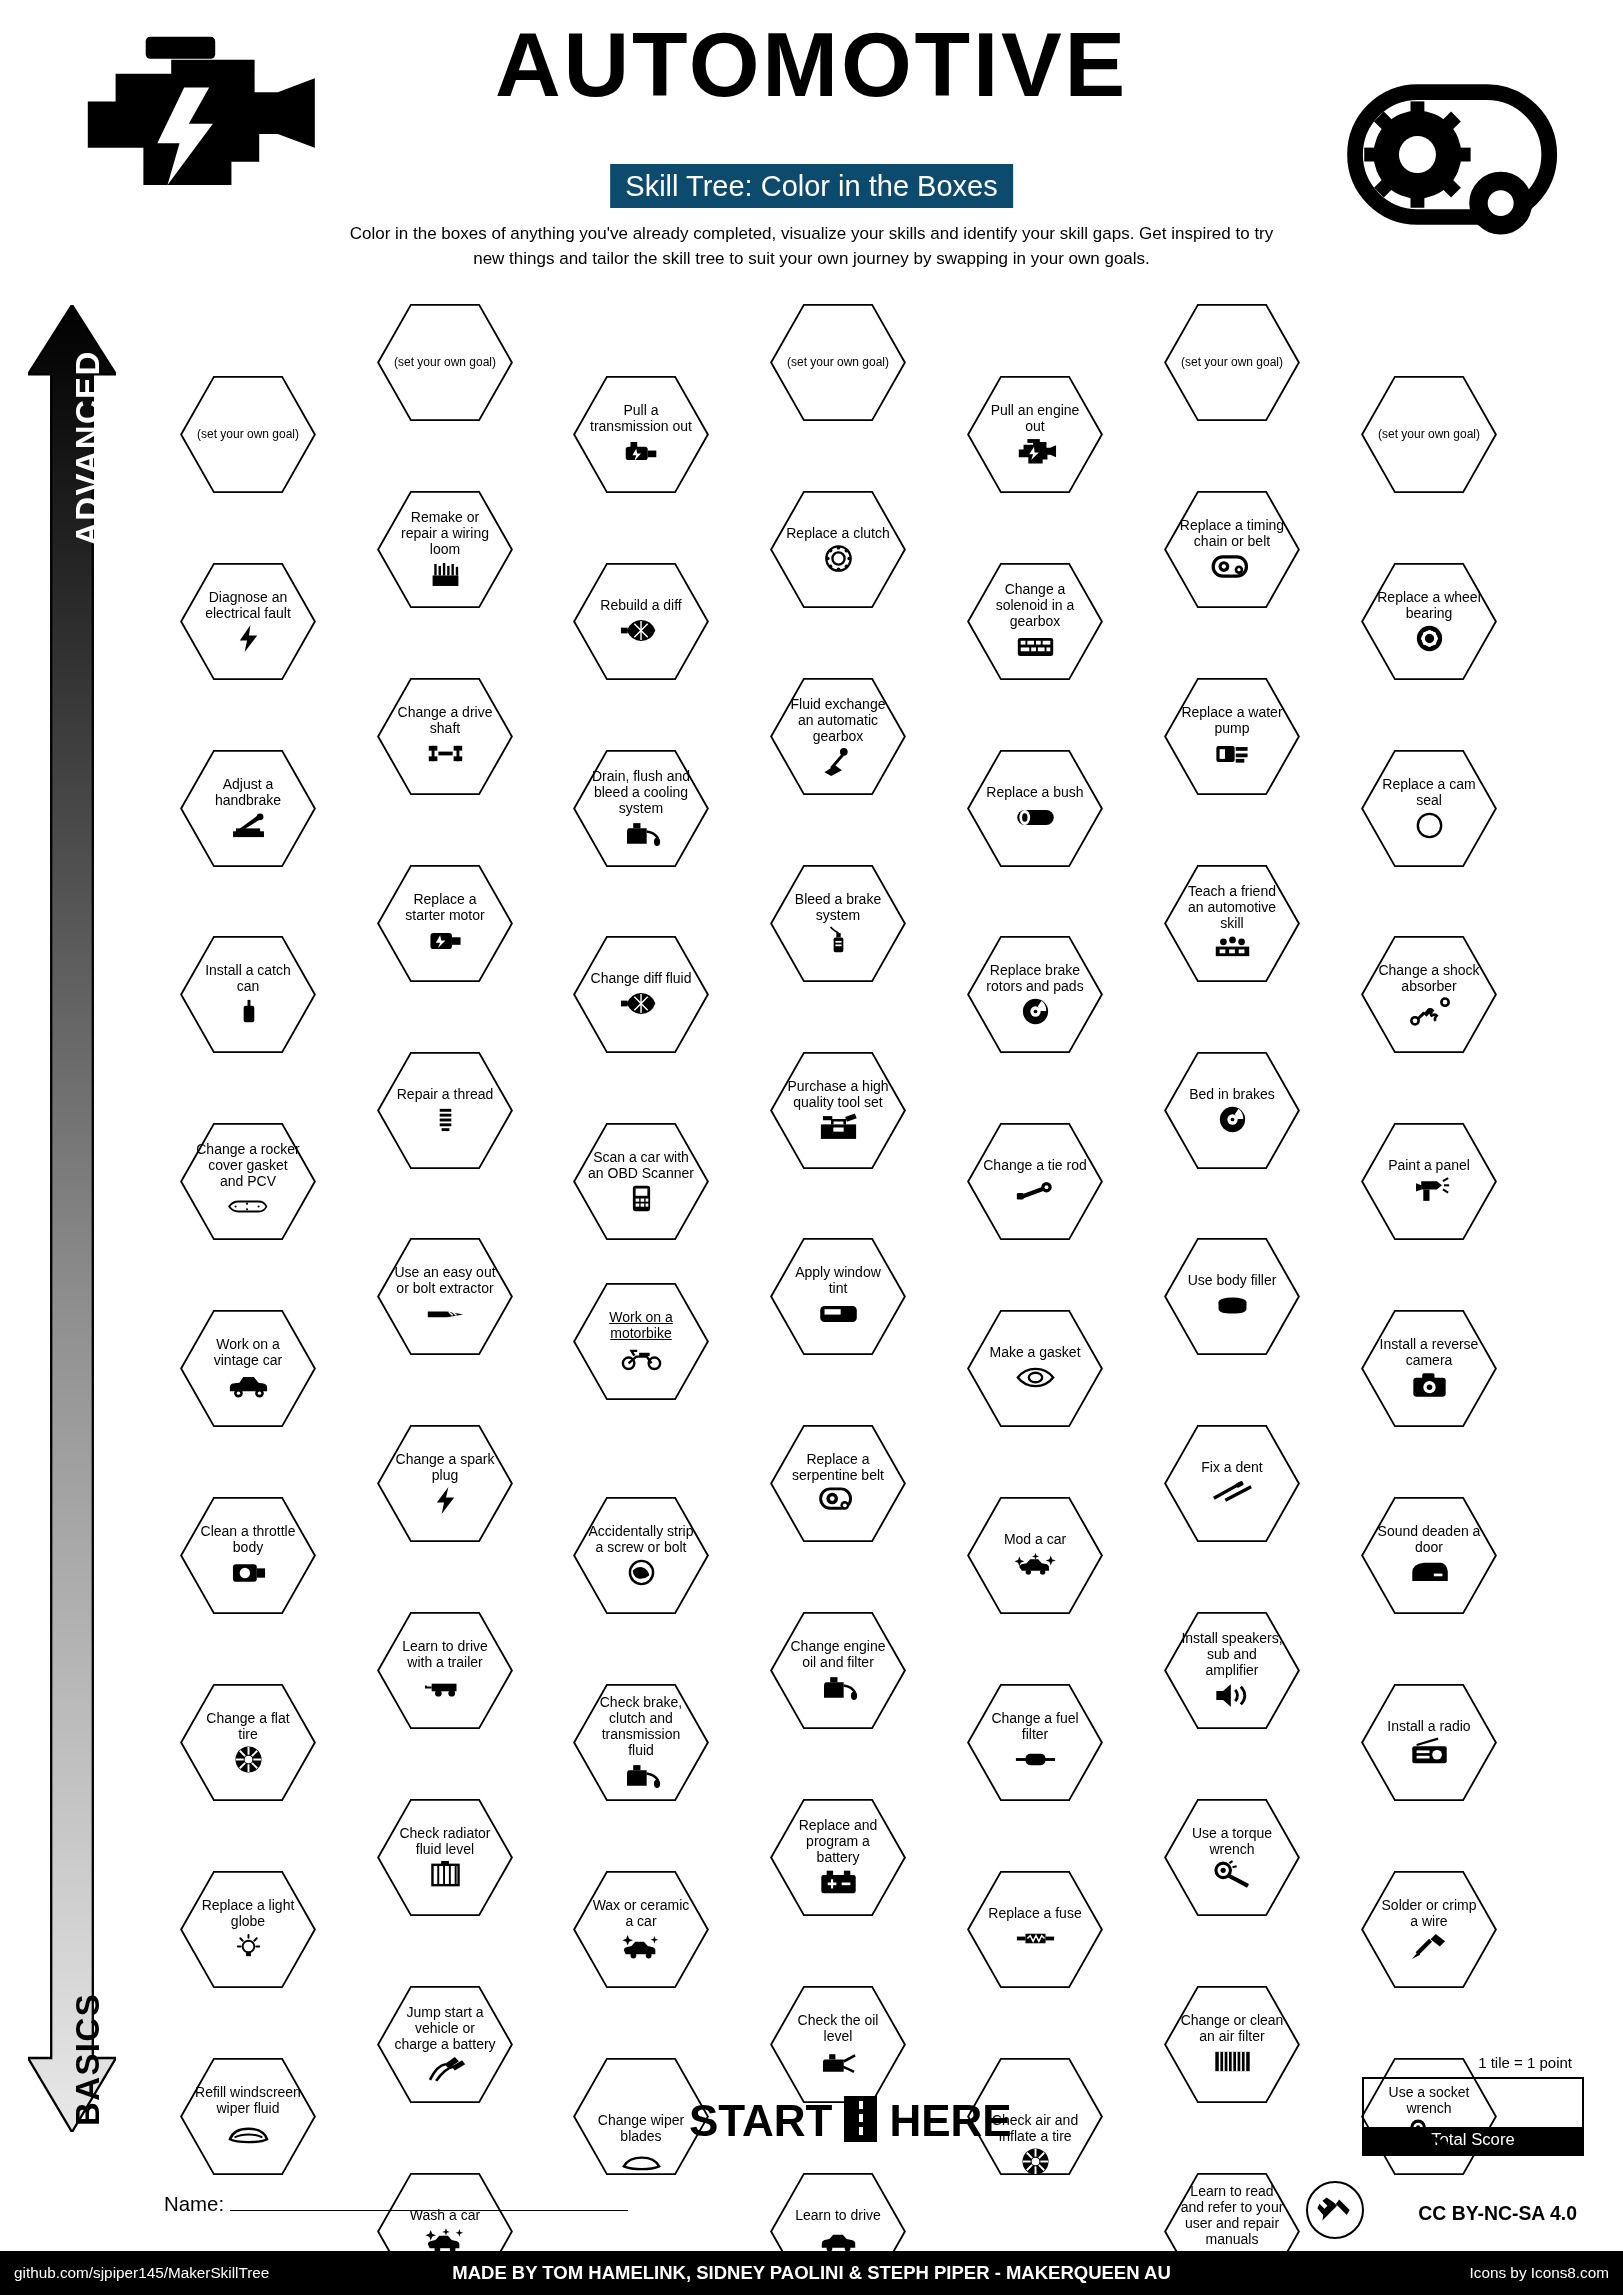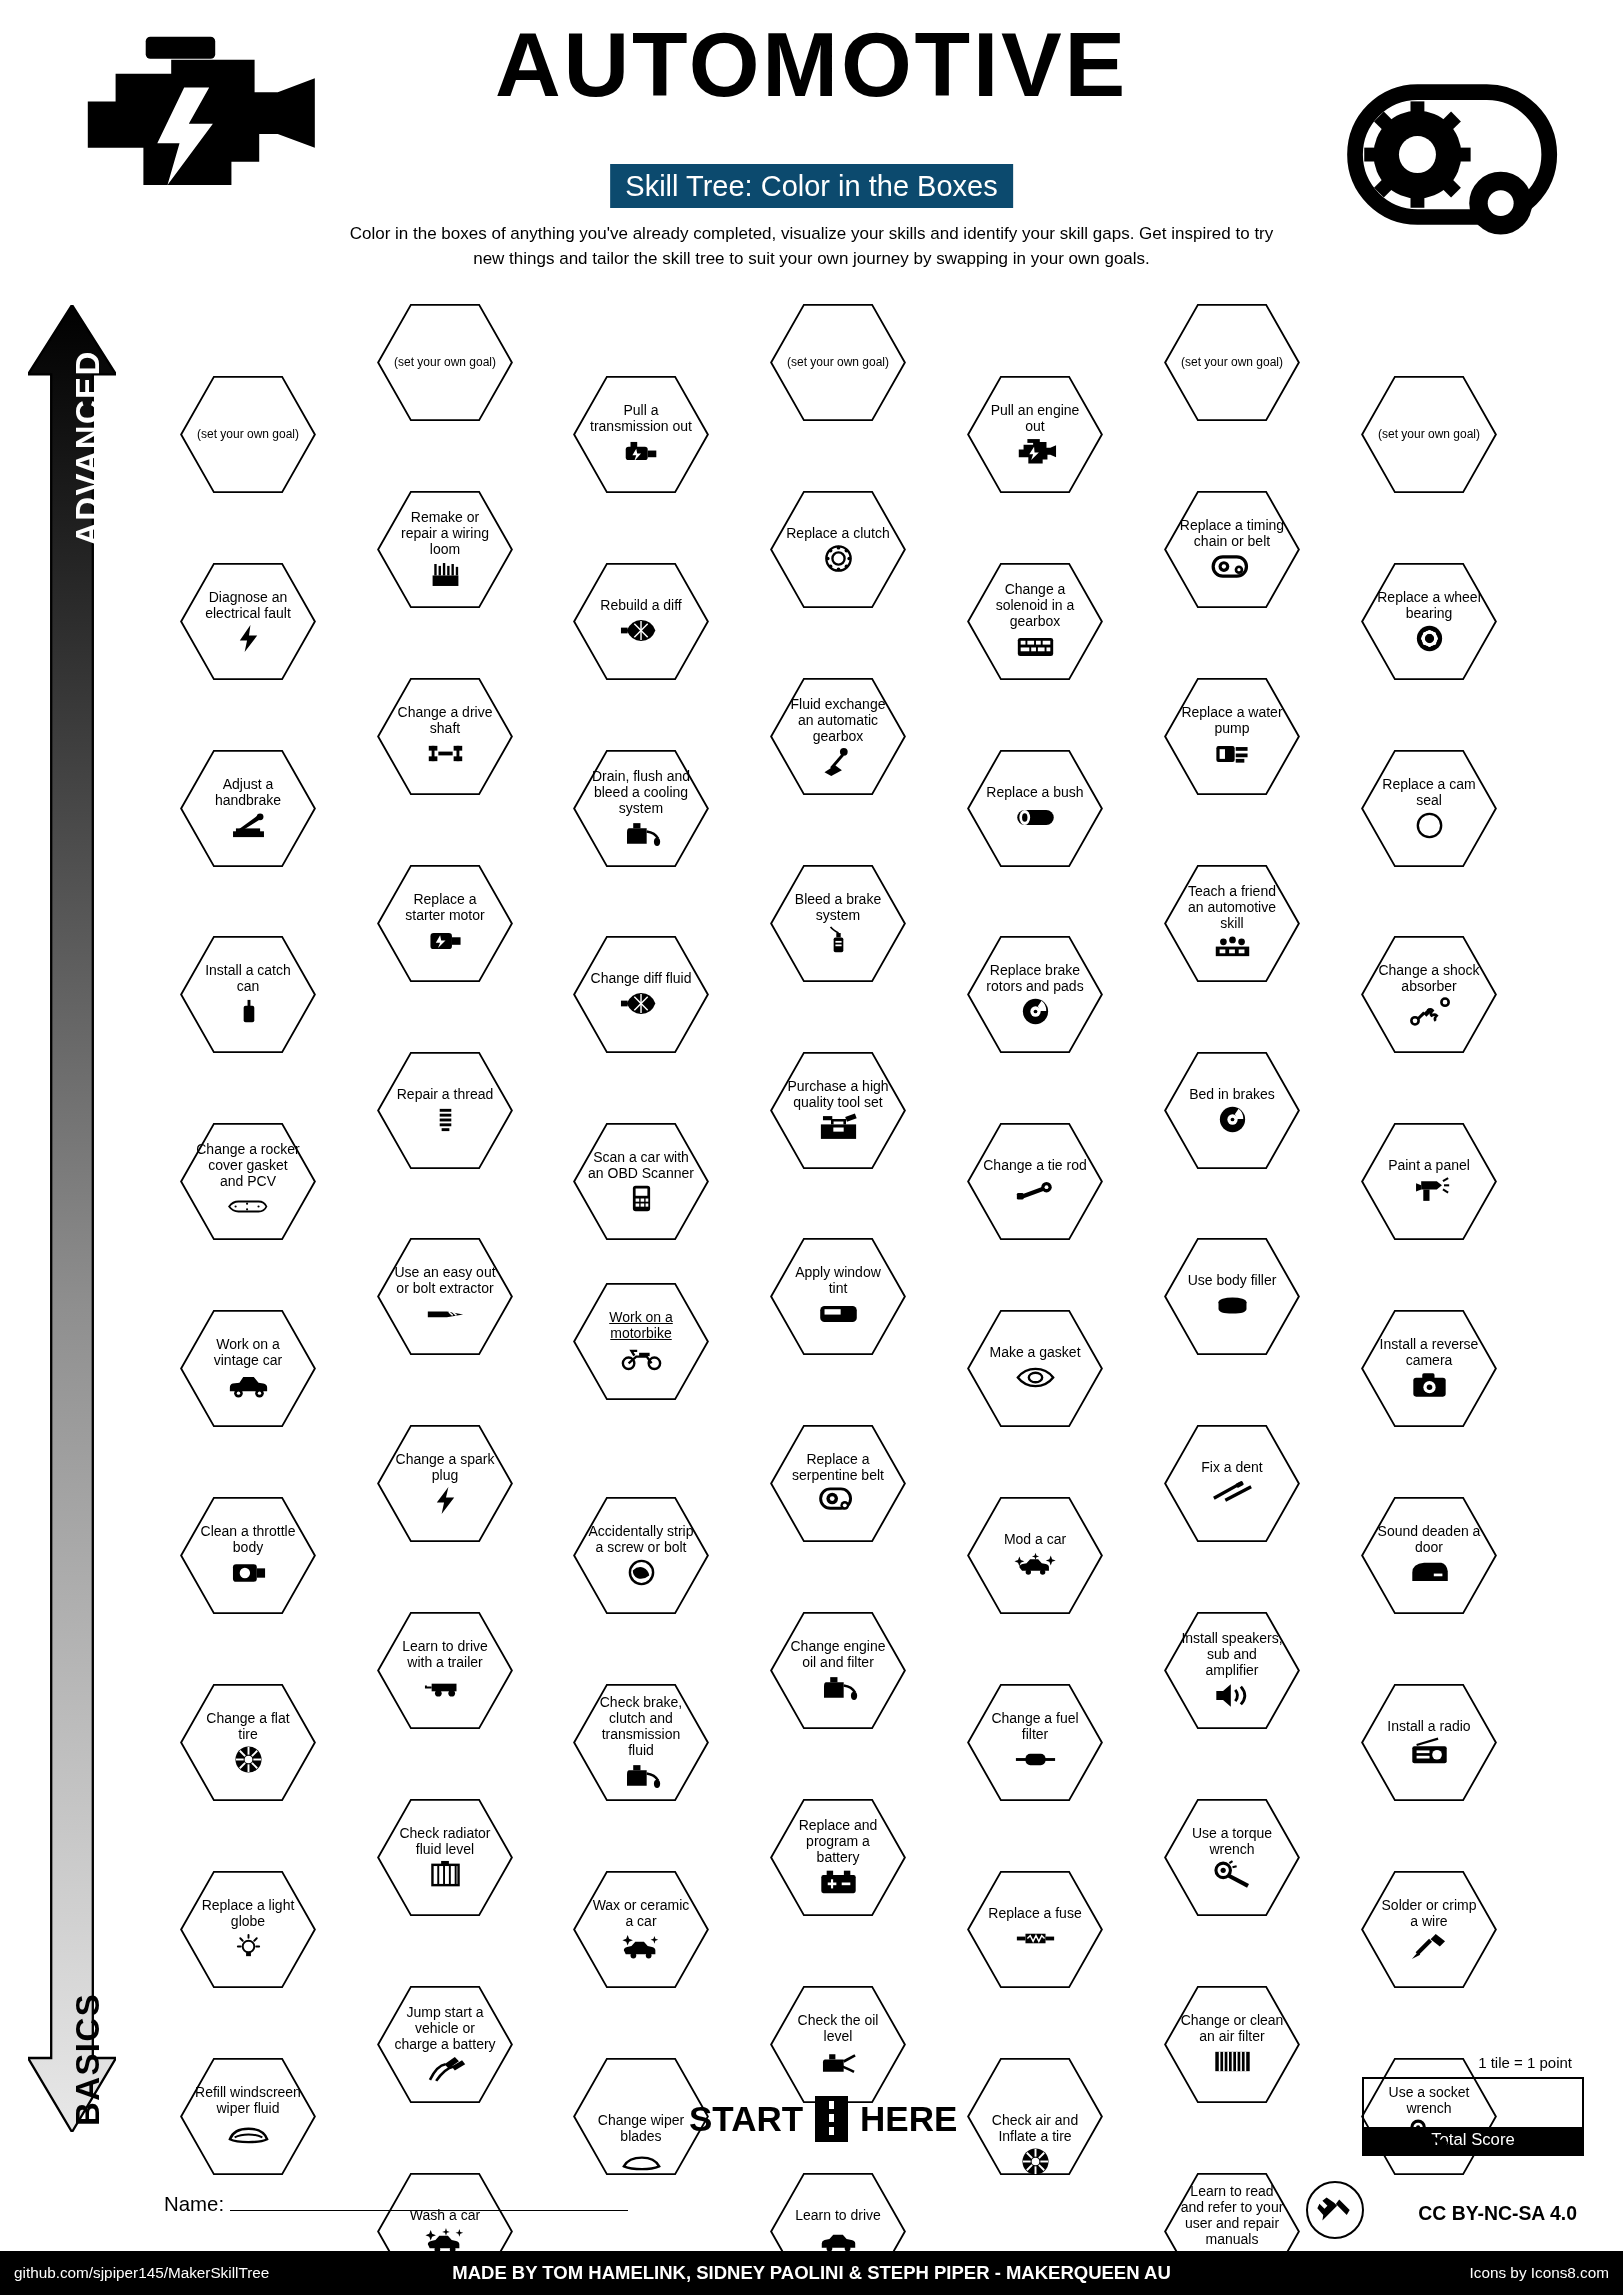--- a/index.html
+++ b/index.html
@@ -131,22 +131,22 @@
     display: flex;
     align-items: center;
     justify-content: center;
   }
   .hex .ico svg { width: 100%; height: 100%; }
 
   
   #start-here {
     position: absolute;
     left: 689px; top: 2096px;
-    display: flex; align-items: center; gap: 12px;
-    font-size: 35px; font-weight: bold;
+    display: flex; align-items: flex-start; gap: 12px;
+    font-size: 44px; font-weight: bold;
   }
   #road {
     width: 33px; height: 46px; background:#000;
     position: relative;
   }
   #road::before {
     content:""; position:absolute; left:14.3px; top:4.6px;
     width:4.6px; height:8.3px; background:#fff;
     box-shadow: 0 13px 0 #fff, 0 26px 0 #fff;
   }

